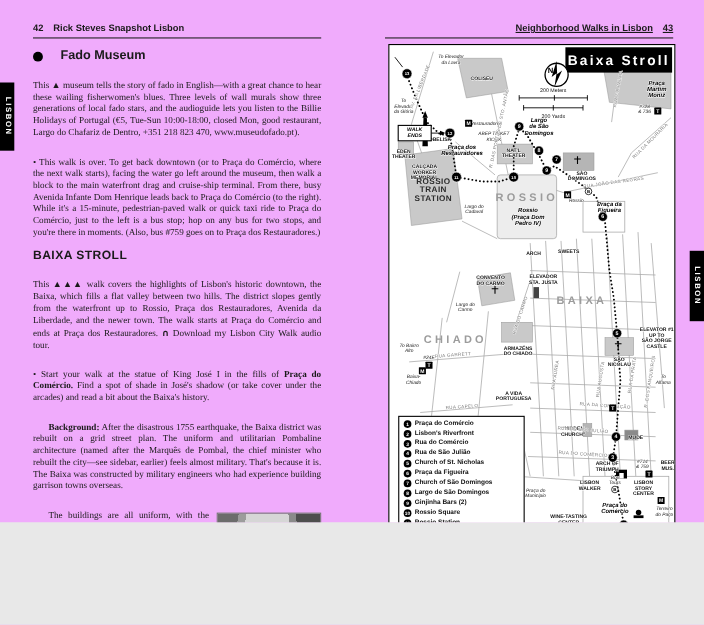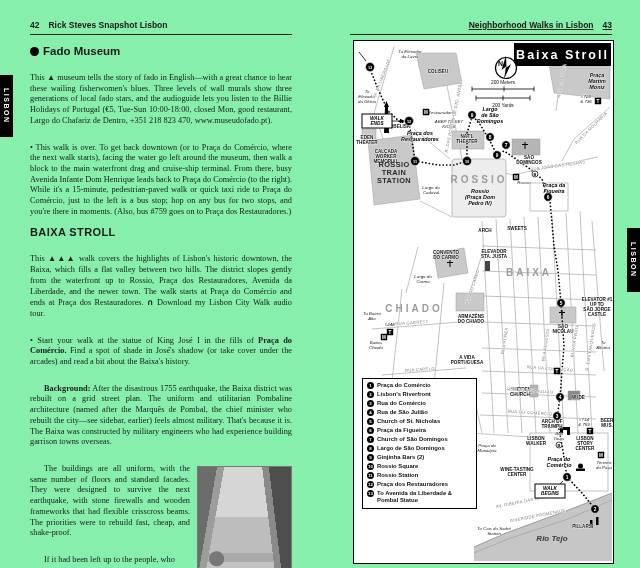--- a/index.html
+++ b/index.html
@@ -1,16 +1,16 @@
 <!DOCTYPE html>
 <html><head>
 <meta charset="utf-8">
 <style>
   html,body{margin:0;padding:0;background:#e8e8e8;}
-  .spread{position:relative;width:640px;height:568px;background:#86efac;overflow:hidden;
+  .spread{position:relative;width:640px;height:475px;background:#f0abfc;overflow:hidden;
           font-family:"Liberation Serif",serif;color:#1a1a1a;}
   .page{position:absolute;top:0;height:568px;width:320px;overflow:hidden;}
   .page-left{left:0;}
   .page-right{left:320px;}
 
   
   .tab{position:absolute;background:#000;color:#fff;width:13px;
        display:flex;align-items:center;justify-content:center;
        writing-mode:vertical-rl;font:bold 7px "Liberation Sans",sans-serif;letter-spacing:1.5px;}
   .tab-left{left:0;top:75px;height:62px;}
@@ -18,21 +18,21 @@
 
   
   .run-head{display:flex;gap:9px;align-items:baseline;
             font:bold 8.5px "Liberation Sans",sans-serif;
             border-bottom:1px solid #222;padding-bottom:4px;}
   .run-head.right{justify-content:flex-end;}
 
   .pl-content{position:absolute;left:30px;right:28px;top:20px;}
   .pr-head{position:absolute;left:30px;right:28px;top:20px;text-decoration:underline;}
 
-  h2.sec-head{margin:10px 0 3px 0;font:bold 11.5px "Liberation Sans",sans-serif;display:flex;align-items:center;gap:4px;}
+  h2.sec-head{margin:10px 0 3px 0;font:bold 11.5px "Liberation Sans",sans-serif;display:flex;align-items:center;gap:16px;}
   .dot{width:9px;height:9px;border-radius:50%;background:#000;display:inline-block;flex:none;}
   h3.caps-head{margin:9px 0 3px 0;font:bold 11px "Liberation Sans",sans-serif;letter-spacing:.4px;}
 
   p.body{font:8.3px/10.7px "Liberation Serif",serif;text-align:justify;margin:16px 0 1px 0;}
   p.italic{}
   p.indent{text-indent:14px;}
   .audio-ic{font-weight:bold;font-family:"DejaVu Sans",sans-serif;}
 
   .wrapzone::after{content:"";display:block;clear:both;}
   .photo{float:right;width:93px;height:148px;margin:2px 0 2px 7px;border:1px solid #777;

